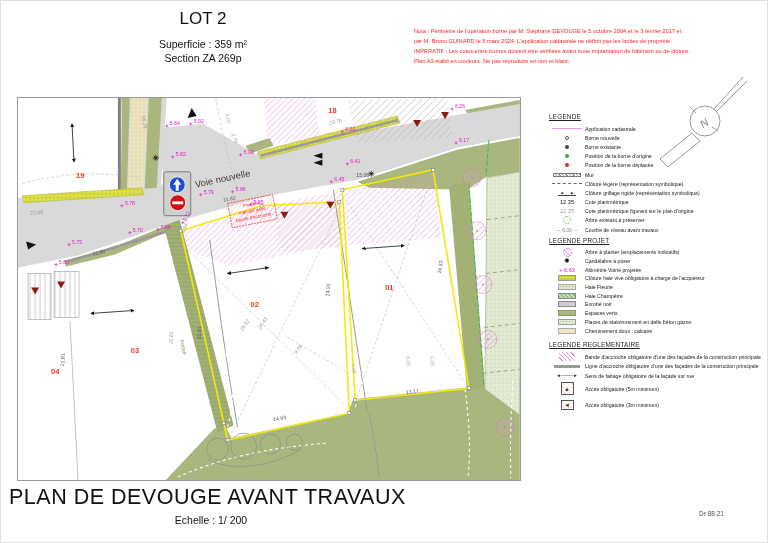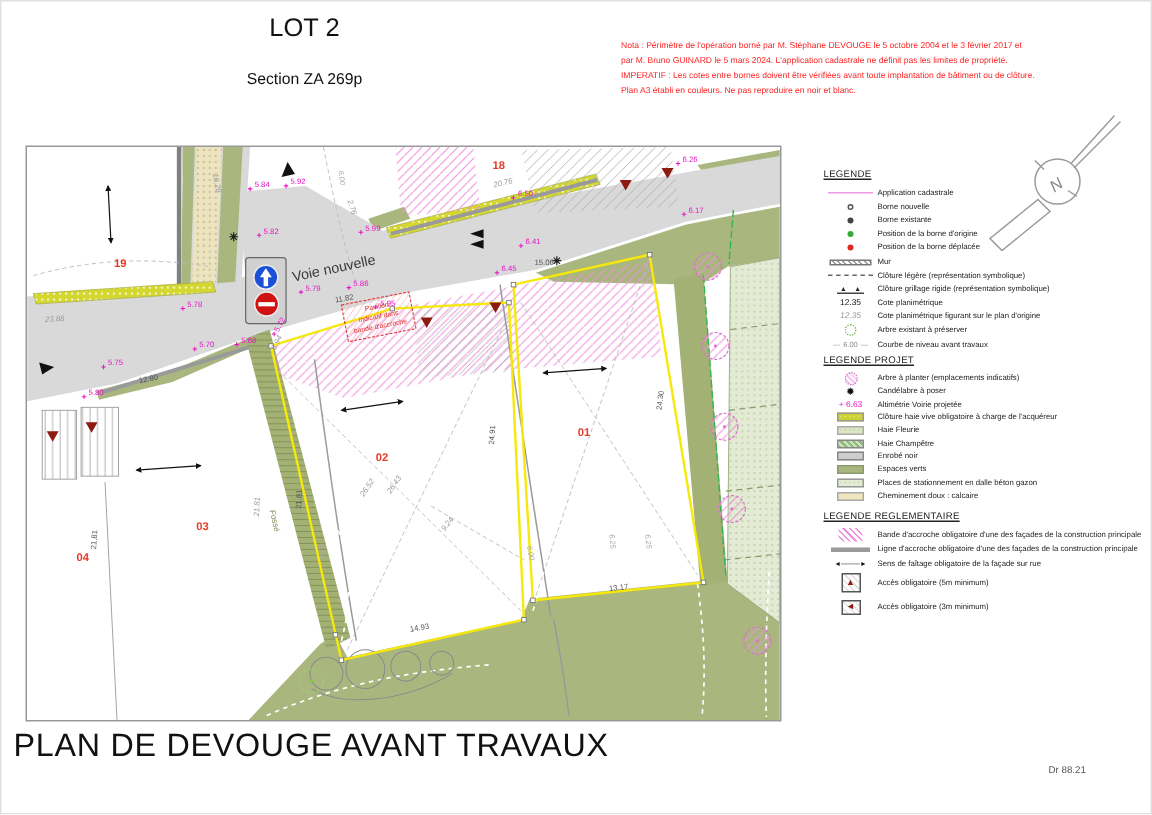--- a/index.html
+++ b/index.html
@@ -2,21 +2,21 @@
 <html><head>
 <meta charset="utf-8">
 <style>
   html,body{margin:0;padding:0;background:#fff;}
   .page{position:relative;width:768px;height:543px;background:#fff;border:1px solid #e0e0e0;
         box-sizing:border-box;font-family:"Liberation Sans",sans-serif;overflow:hidden;color:#111;}
   
   .header{position:absolute;left:112px;top:8px;width:180px;text-align:center;}
   .lot-title{font-size:17px;color:#111;}
   .lot-sub{font-size:10.5px;margin-top:9px;}
-  .lot-sub.sec{margin-top:18px;}
+  .lot-sub.sec{margin-top:2px;}
   
   .nota{position:absolute;left:413px;top:25px;width:340px;font-size:5.7px;line-height:10px;color:#ff2323;}
   
   .plan-frame{position:absolute;left:16px;top:96px;width:504px;height:384px;border:1px solid #999;box-sizing:border-box;background:#fff;}
   .plan-frame svg{display:block;}
   svg{font-family:"Liberation Sans",sans-serif;}
   
   .dash{stroke:#bbb;stroke-width:.6;stroke-dasharray:3,2;fill:none}
   .gcurve{stroke:#9a9a9a;stroke-width:1;fill:none}
   .wdash{stroke:#fff;stroke-width:1.1;stroke-dasharray:3,3;fill:none}
@@ -90,20 +90,21 @@
   .footer-scale{position:absolute;left:110px;top:513px;width:200px;text-align:center;font-size:10.5px;}
   .footer-ref{position:absolute;left:698px;top:509px;font-size:6.5px;color:#555;}
 </style>
 </head>
 <body>
 
 <div class="page">
 
   <div class="header">
     <div class="lot-title">LOT 2</div>
+    <div class="lot-sub">Superficie : 359 m²</div>
     <div class="lot-sub sec">Section ZA 269p</div>
   </div>
 
   <div class="nota">
       <div>Nota : Périmètre de l'opération borné par M. Stéphane DEVOUGE le 5 octobre 2004 et le 3 février 2017 et</div>
       <div>par M. Bruno GUINARD le 5 mars 2024. L'application cadastrale ne définit pas les limites de propriété.</div>
       <div>IMPERATIF : Les cotes entre bornes doivent être vérifiées avant toute implantation de bâtiment ou de clôture.</div>
       <div>Plan A3 établi en couleurs. Ne pas reproduire en noir et blanc.</div>
     </div>
 
@@ -515,14 +516,15 @@
           <span class="lbl">Accès obligatoire (5m minimum)</span>
         </div>
         <div class="lrow">
           <span class="sym sym-acces-3m"></span>
           <span class="lbl">Accès obligatoire (3m minimum)</span>
         </div>
       </div>
   </div>
 
   <div class="footer-title">PLAN DE DEVOUGE AVANT TRAVAUX</div>
+  <div class="footer-scale">Echelle  : 1/ 200</div>
   <div class="footer-ref">Dr 88.21</div>
 </div>
 
 </body></html>

